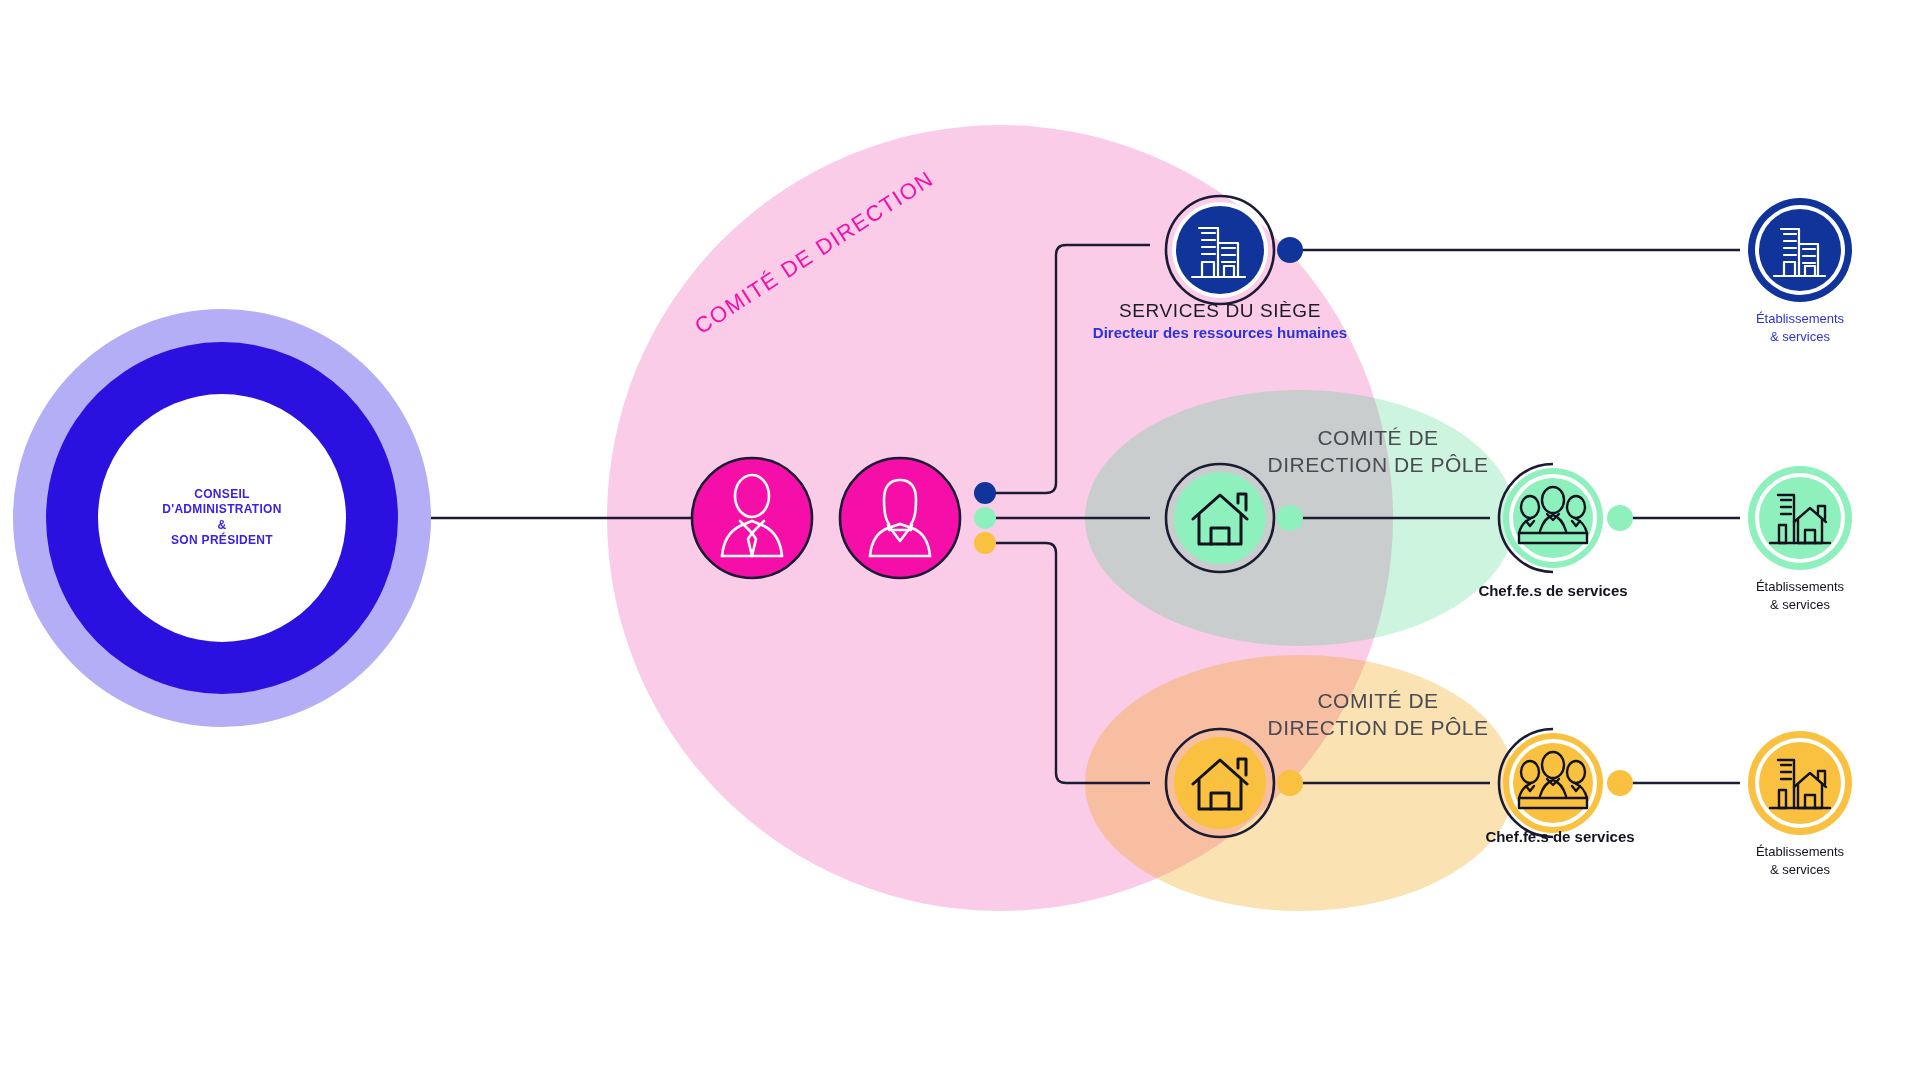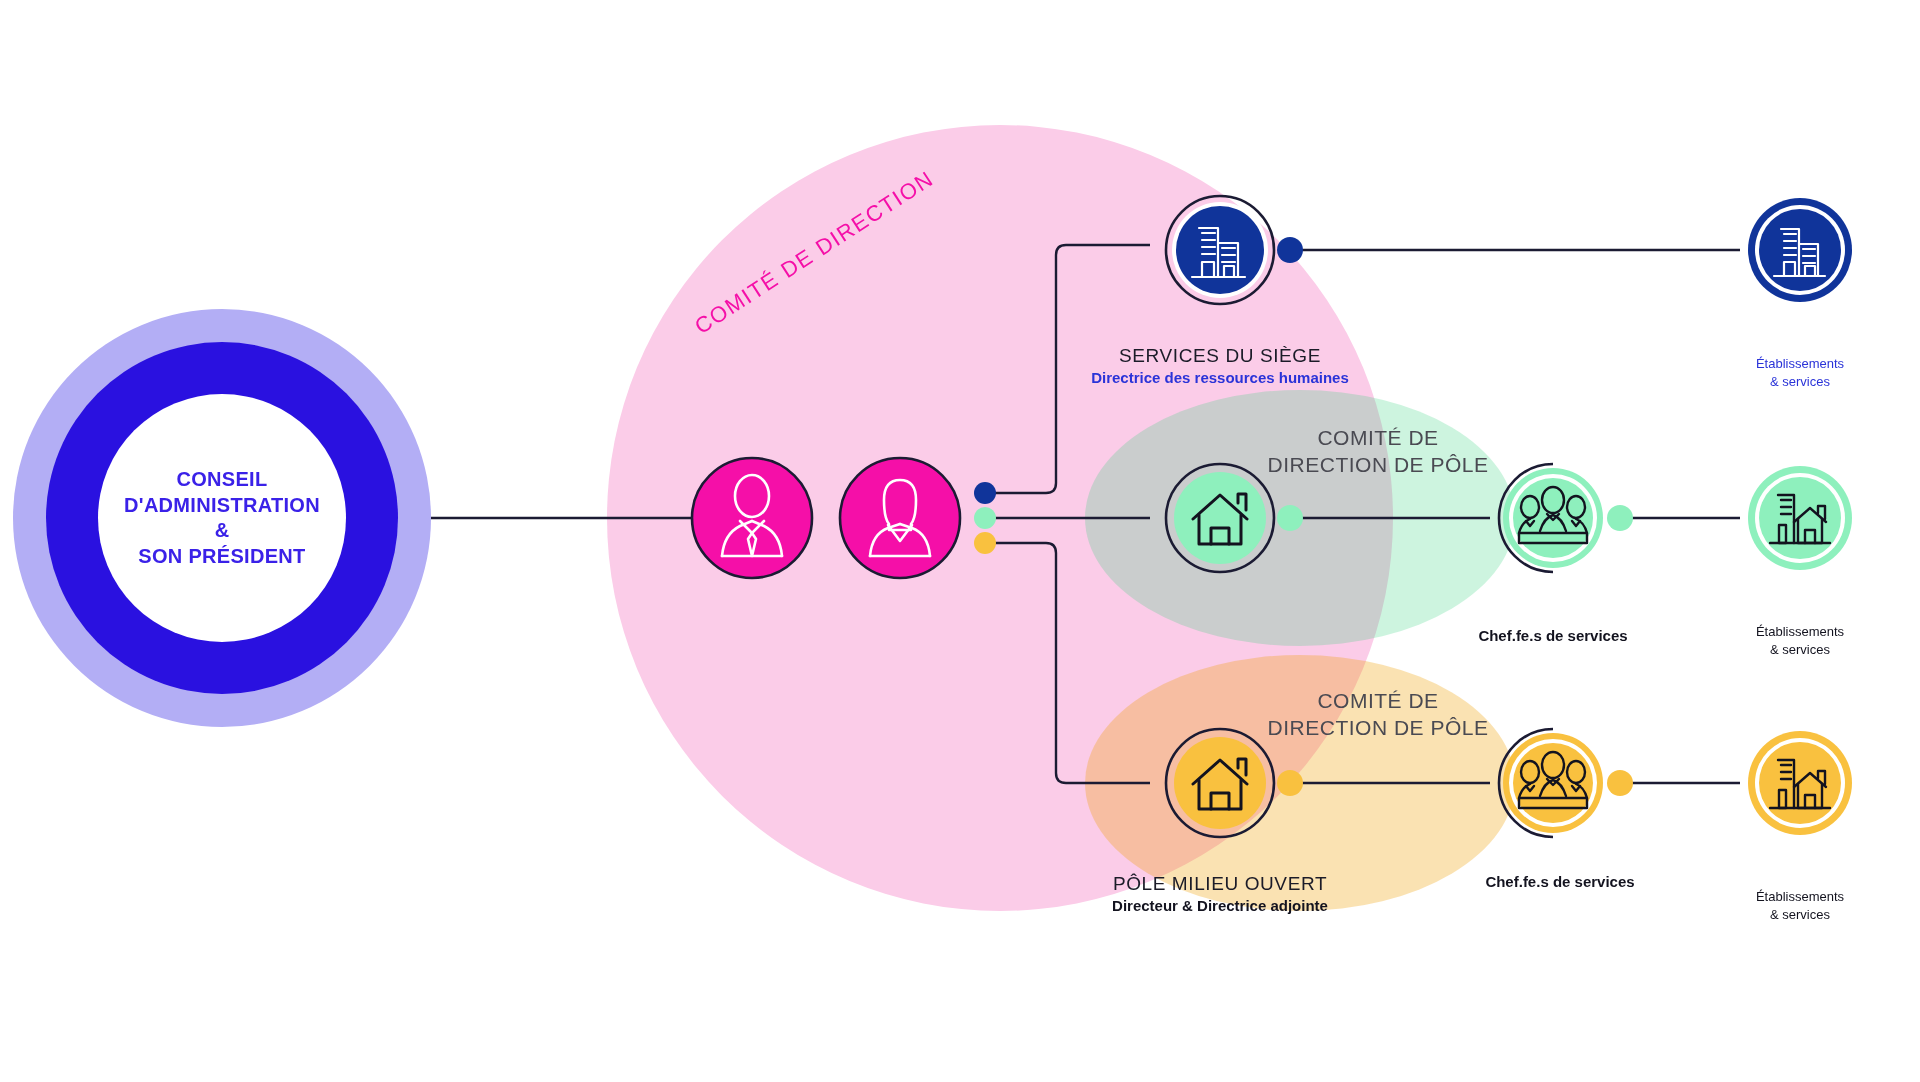--- a/index.html
+++ b/index.html
@@ -3,29 +3,29 @@
 <meta charset="utf-8">
 <style>
   html,body{margin:0;padding:0;background:#ffffff;}
   body{
     width:1920px;height:1082px;position:relative;overflow:hidden;
     font-family:"Liberation Sans", sans-serif;
     background:#ffffff;
   }
   #stage{position:absolute;left:0;top:0;width:1920px;height:1082px;}
   #svg-layer{position:absolute;left:0;top:0;width:1920px;height:1082px;}
-  .lbl{position:absolute;transform:translateX(-50%);text-align:center;white-space:nowrap;margin-top:45px;}
+  .lbl{position:absolute;transform:translateX(-50%);text-align:center;white-space:nowrap;}
   .lbl-title{font-size:19px;letter-spacing:.6px;color:#1b1b28;font-weight:400;}
   .lbl-sub{font-size:15px;font-weight:bold;margin-top:2px;}
   .lbl-small{font-size:15px;font-weight:bold;color:#13131f;text-align:center;}
   .lbl-est{font-size:13px;font-weight:normal;line-height:1.35;}
 
   .ca-text{
     position:absolute;left:50%;top:50%;transform:translate(-50%,-50%);
-    text-align:center;color:#3a21e8;font-weight:bold;font-size:20px;
+    text-align:center;color:#3a21e8;font-weight:bold;font-size:12px;
     line-height:1.28;letter-spacing:.3px;white-space:nowrap;
   }
   .cdp-label{
     position:absolute;transform:translateX(-50%);text-align:center;
     color:#4a4a52;font-size:21px;letter-spacing:.5px;line-height:1.28;white-space:nowrap;
   }
   .comdir{
     position:absolute;color:#F50FA8;font-size:22px;letter-spacing:1.6px;
     white-space:nowrap;transform-origin:left top;
   }
@@ -231,45 +231,41 @@
     <div>D'ADMINISTRATION</div>
     <div>&amp;</div>
     <div>SON PRÉSIDENT</div>
   </div>
 
   <div class="comdir" style="left:690px;top:318px;transform:rotate(-33deg);">COMITÉ DE DIRECTION</div>
 
 
   <div class="lbl" style="left:1220px;top:300px;">
     <div class="lbl-title">SERVICES DU SIÈGE</div>
-    <div class="lbl-sub" style="color:#2A33D8;">Directrice des ressources humaines</div>
+    <div class="lbl-sub" style="color:#2A33D8;">Directeur des ressources humaines</div>
   </div>
 
   <div class="lbl lbl-est" style="left:1800px;top:310px;color:#2A33D8;">
     <div>Établissements</div>
     <div>&amp; services</div>
   </div>
 
 
   <div class="cdp-label" style="left:1378px;top:425px;">
     <div>COMITÉ DE</div>
     <div>DIRECTION DE PÔLE</div>
   </div>
 
   <div class="lbl lbl-small" style="left:1553px;top:582px;">Chef.fe.s de services</div>
 
   <div class="lbl lbl-est" style="left:1800px;top:578px;color:#13131f;">
     <div>Établissements</div>
     <div>&amp; services</div>
   </div>
 
-  <div class="lbl" style="left:1220px;top:828px;">
-    <div class="lbl-title">PÔLE MILIEU OUVERT</div>
-    <div class="lbl-sub" style="color:#13131f;">Directeur &amp; Directrice adjointe</div>
-  </div>
 
   <div class="cdp-label" style="left:1378px;top:688px;">
     <div>COMITÉ DE</div>
     <div>DIRECTION DE PÔLE</div>
   </div>
 
   <div class="lbl lbl-small" style="left:1560px;top:828px;">Chef.fe.s de services</div>
 
   <div class="lbl lbl-est" style="left:1800px;top:843px;color:#13131f;">
     <div>Établissements</div>

